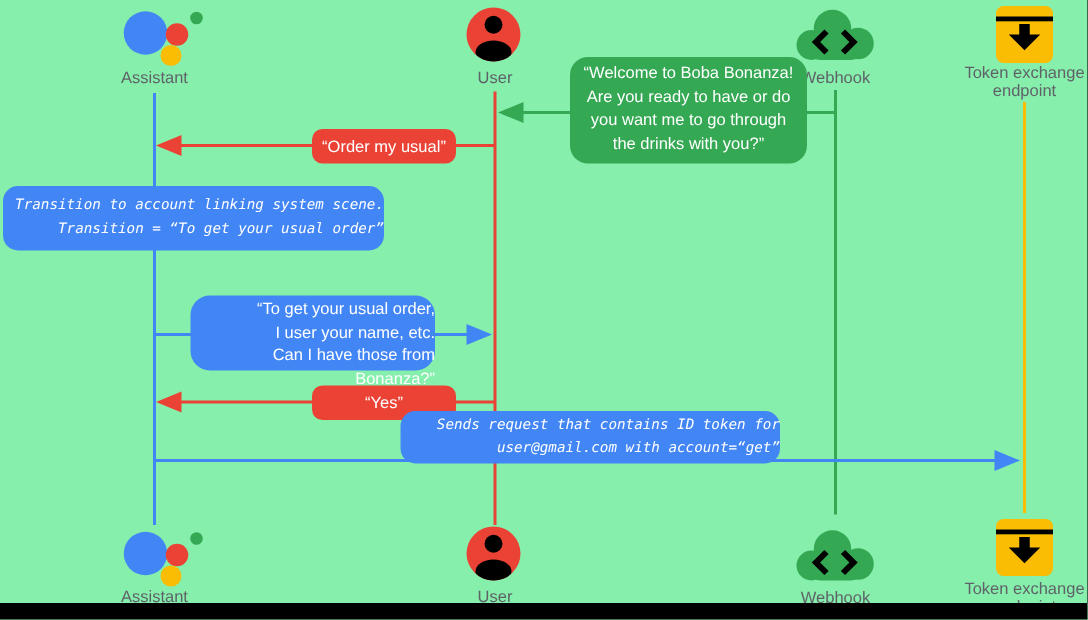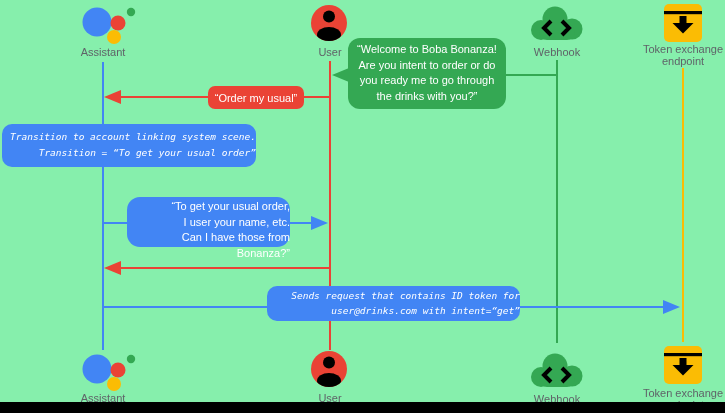--- a/index.html
+++ b/index.html
@@ -85,50 +85,53 @@
 
   <div class="hline" style="left:103px;top:222px;width:210px;background:#4285F4;"></div>
   <div class="ahead right" style="left:311px;top:216px;border-left-color:#4285F4;"></div>
 
   <div class="ahead left" style="left:104px;top:261px;border-right-color:#EA4335;"></div>
   <div class="hline" style="left:119px;top:267px;width:211px;background:#EA4335;"></div>
 
   <div class="hline" style="left:103px;top:306px;width:562px;background:#4285F4;"></div>
   <div class="ahead right" style="left:663px;top:300px;border-left-color:#4285F4;"></div>
 
-  <div class="bubble greenb" style="left:348px;top:38px;width:158px;height:71px;border-radius:12px;
+  <div class="bubble greenb" style="left:380px;top:38px;width:158px;height:71px;border-radius:12px;
        font-size:11px;line-height:15.5px;padding-top:4px;">
     <span>“Welcome to Boba Bonanza!</span>
-    <span>Are you intent to order or do</span>
-    <span>you ready me to go through</span>
+    <span>Are you ready to have or do</span>
+    <span>you want me to go through</span>
     <span>the drinks with you?”</span>
   </div>
 
   <div class="bubble redb" style="left:168px;top:86px;width:96px;height:23px;border-radius:7px;font-size:11px;">
     <span>“Order my usual”</span>
   </div>
 
   <div class="bubble blueb note" style="left:2px;top:124px;width:254px;height:43px;border-radius:10px;
        font-size:9.5px;line-height:16px;padding-top:5px;">
     <span>Transition to account linking system scene.</span>
     <span>Transition = “To get your usual order”</span>
   </div>
 
   <div class="bubble blueb" style="left:127px;top:197px;width:163px;height:50px;border-radius:13px;
        font-size:11px;line-height:15.5px;padding-top:2px;">
     <span>“To get your usual order,</span>
     <span>I user your name, etc.</span>
     <span>Can I have those from Bonanza?”</span>
   </div>
 
+  <div class="bubble redb" style="left:168px;top:257px;width:96px;height:23px;border-radius:7px;font-size:11px;">
+    <span>“Yes”</span>
+  </div>
 
-  <div class="bubble blueb note" style="left:267px;top:286px;width:253px;height:35px;border-radius:10px;
+  <div class="bubble blueb note" style="left:267px;top:274px;width:253px;height:35px;border-radius:10px;
        font-size:9.5px;line-height:14.5px;padding-top:3px;">
     <span>Sends request that contains ID token for</span>
-    <span>user@drinks.com with intent=“get”</span>
+    <span>user@gmail.com with account=“get”</span>
   </div>
 
   <span class="icon" style="left:81px;top:347px;">
     <svg width="60" height="46" viewBox="0 0 60 46">
       <circle cx="16" cy="22" r="14.5" fill="#4285F4"></circle>
       <circle cx="37" cy="23" r="7.5" fill="#EA4335"></circle>
       <circle cx="50" cy="12" r="4.2" fill="#34A853"></circle>
       <circle cx="33" cy="37" r="7" fill="#FBBC04"></circle>
     </svg>
   </span>

